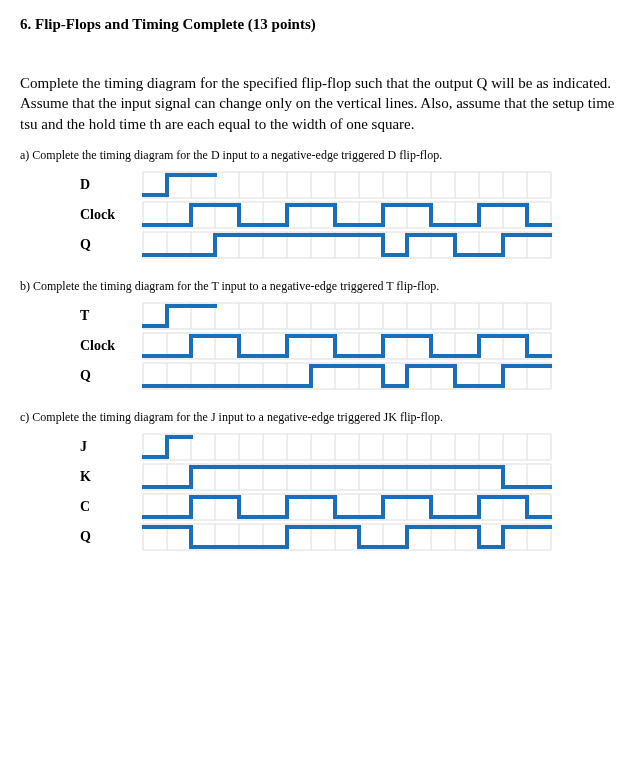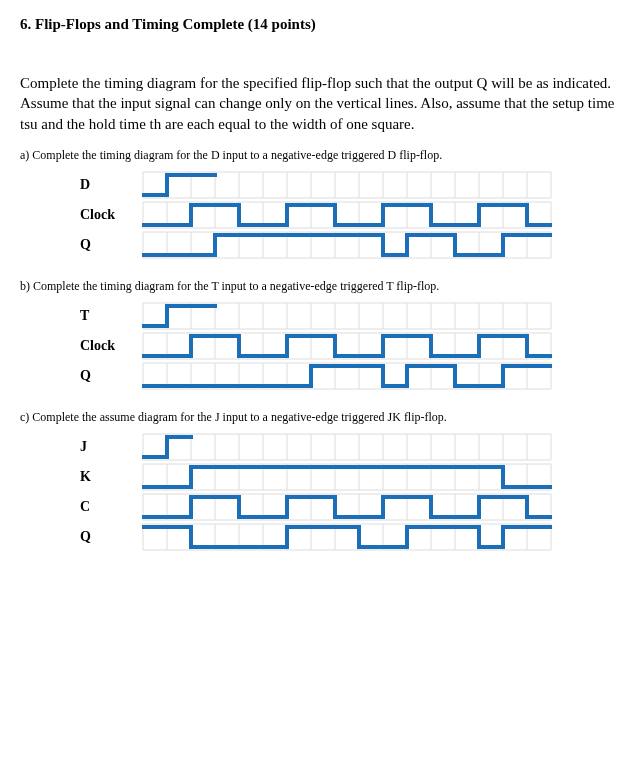--- a/index.html
+++ b/index.html
@@ -44,21 +44,21 @@
     .signal-svg {
       display: block;
     }
   </style>
 </head>
 <body>
 
 <div class="title">
   <span>6.</span>
   <span>Flip-Flops and Timing Complete</span>
-  <span>(14 points)</span>
+  <span>(13 points)</span>
 </div>
 <div class="intro">Complete the timing diagram for the specified flip-flop such that the output Q will be as indicated. Assume that the input signal can change only on the vertical lines. Also, assume that the setup time tsu and the hold time th are each equal to the width of one square.</div>
 
 <div class="part-prompt">a) Complete the timing diagram for the D input to a negative-edge triggered D flip-flop.</div>
 <div class="diagram-block">
   <div class="signal-row">
     <div class="signal-label">D</div>
     <svg class="signal-svg" width="410" height="28" viewBox="-1 -1 410 28">
         <line x1="0" x2="0" y1="0" y2="26" stroke="#dcdcdc" stroke-width="1"></line>
         <line x1="24" x2="24" y1="0" y2="26" stroke="#dcdcdc" stroke-width="1"></line>
@@ -212,21 +212,21 @@
         <line x1="360" x2="360" y1="0" y2="26" stroke="#dcdcdc" stroke-width="1"></line>
         <line x1="384" x2="384" y1="0" y2="26" stroke="#dcdcdc" stroke-width="1"></line>
         <line x1="408" x2="408" y1="0" y2="26" stroke="#dcdcdc" stroke-width="1"></line>
         <line x1="0" x2="408" y1="0" y2="0" stroke="#dcdcdc" stroke-width="1"></line>
         <line x1="0" x2="408" y1="26" y2="26" stroke="#dcdcdc" stroke-width="1"></line>
         <path d="M 0 23 L 24 23 L 48 23 L 72 23 L 96 23 L 120 23 L 144 23 L 168 23 L 168 3 L 192 3 L 216 3 L 240 3 L 240 23 L 264 23 L 264 3 L 288 3 L 312 3 L 312 23 L 336 23 L 360 23 L 360 3 L 384 3 L 408 3" fill="none" stroke="#1b6fb8" stroke-width="4" stroke-linecap="square"></path>
       </svg>
   </div>
 </div>
 
-<div class="part-prompt">c) Complete the assume diagram for the J input to a negative-edge triggered JK flip-flop.</div>
+<div class="part-prompt">c) Complete the timing diagram for the J input to a negative-edge triggered JK flip-flop.</div>
 <div class="diagram-block">
   <div class="signal-row">
     <div class="signal-label">J</div>
     <svg class="signal-svg" width="410" height="28" viewBox="-1 -1 410 28">
         <line x1="0" x2="0" y1="0" y2="26" stroke="#dcdcdc" stroke-width="1"></line>
         <line x1="24" x2="24" y1="0" y2="26" stroke="#dcdcdc" stroke-width="1"></line>
         <line x1="48" x2="48" y1="0" y2="26" stroke="#dcdcdc" stroke-width="1"></line>
         <line x1="72" x2="72" y1="0" y2="26" stroke="#dcdcdc" stroke-width="1"></line>
         <line x1="96" x2="96" y1="0" y2="26" stroke="#dcdcdc" stroke-width="1"></line>
         <line x1="120" x2="120" y1="0" y2="26" stroke="#dcdcdc" stroke-width="1"></line>

